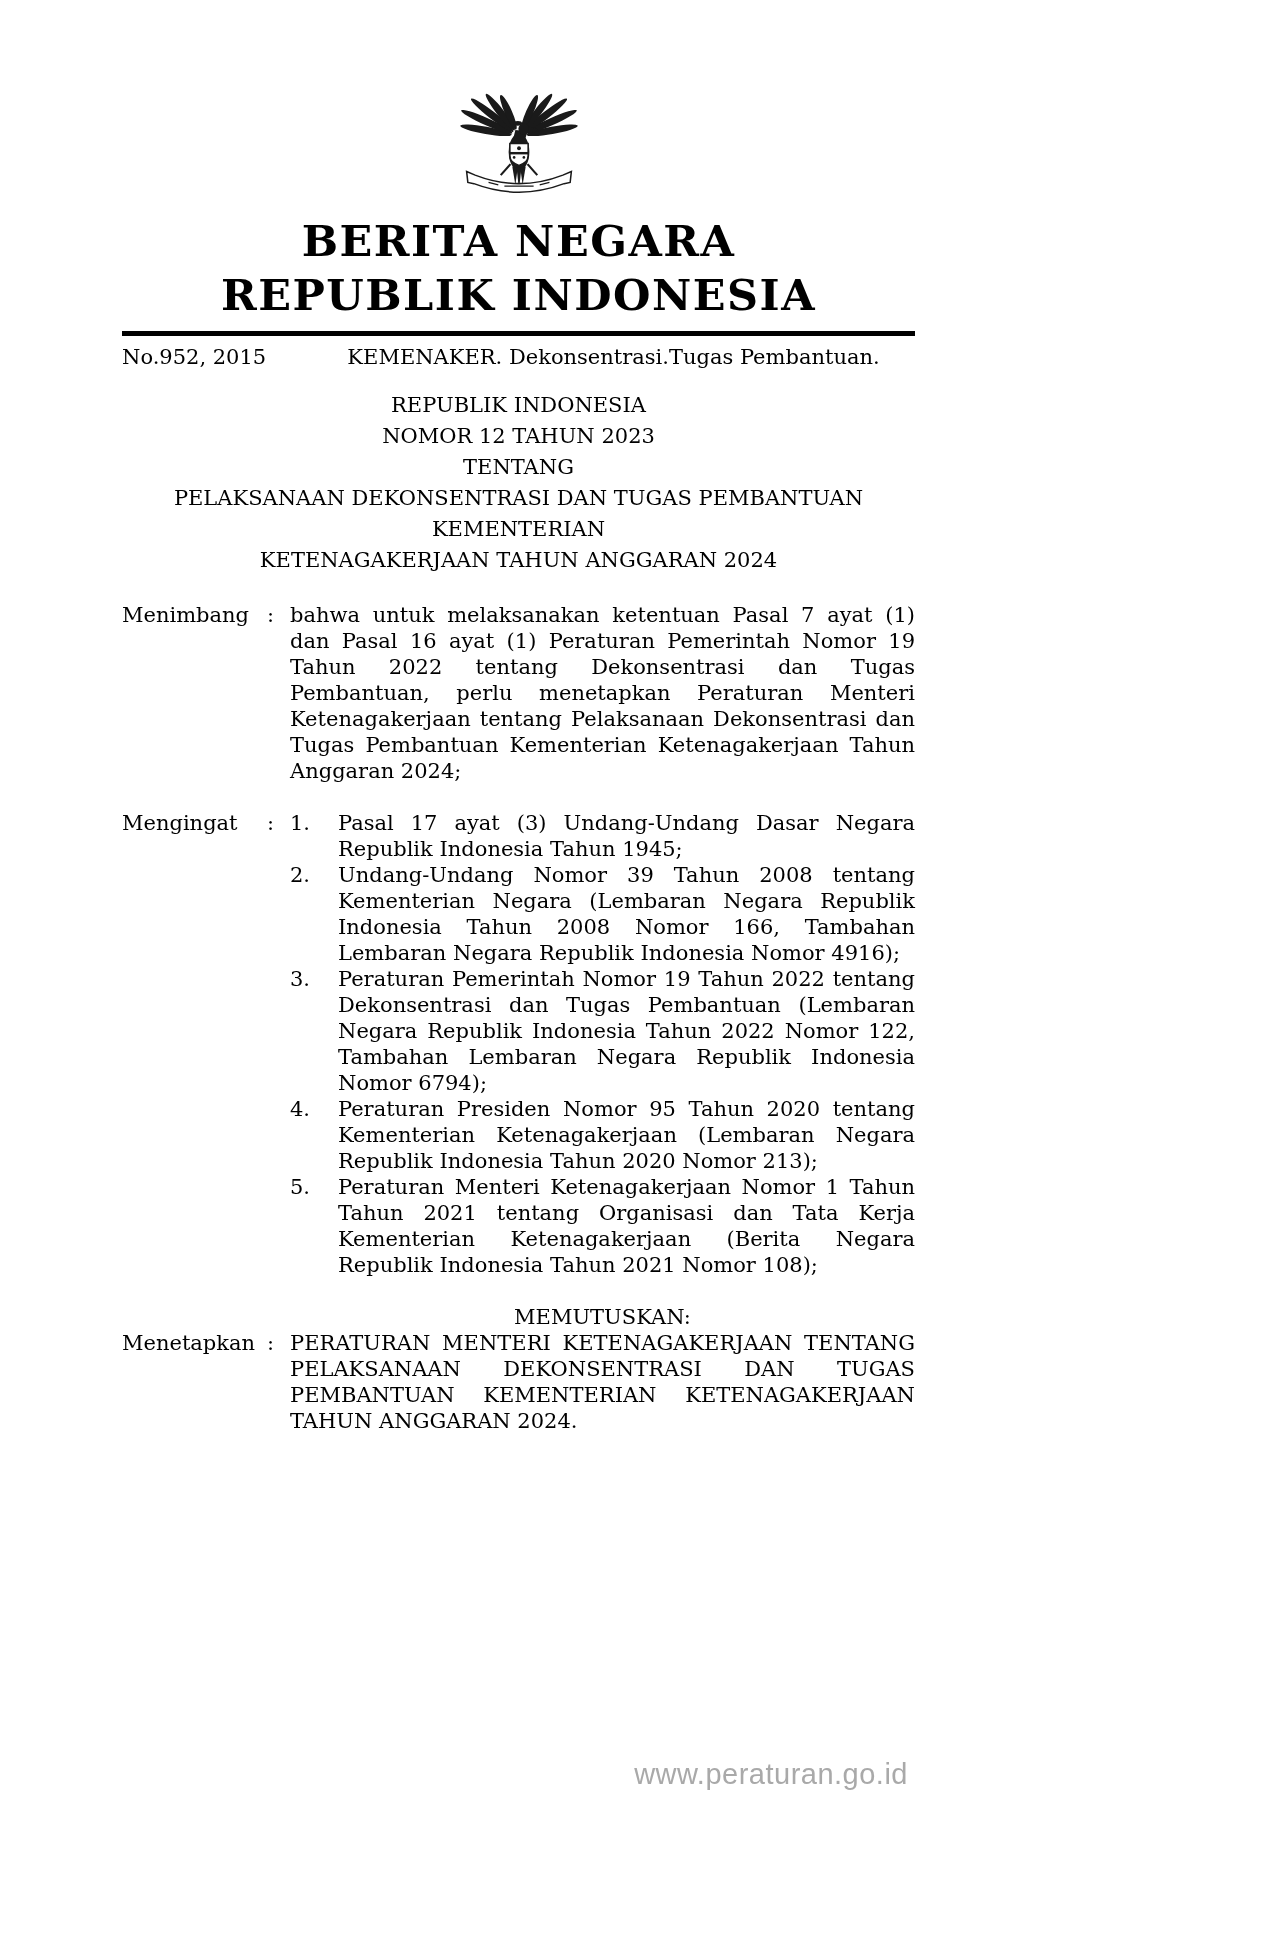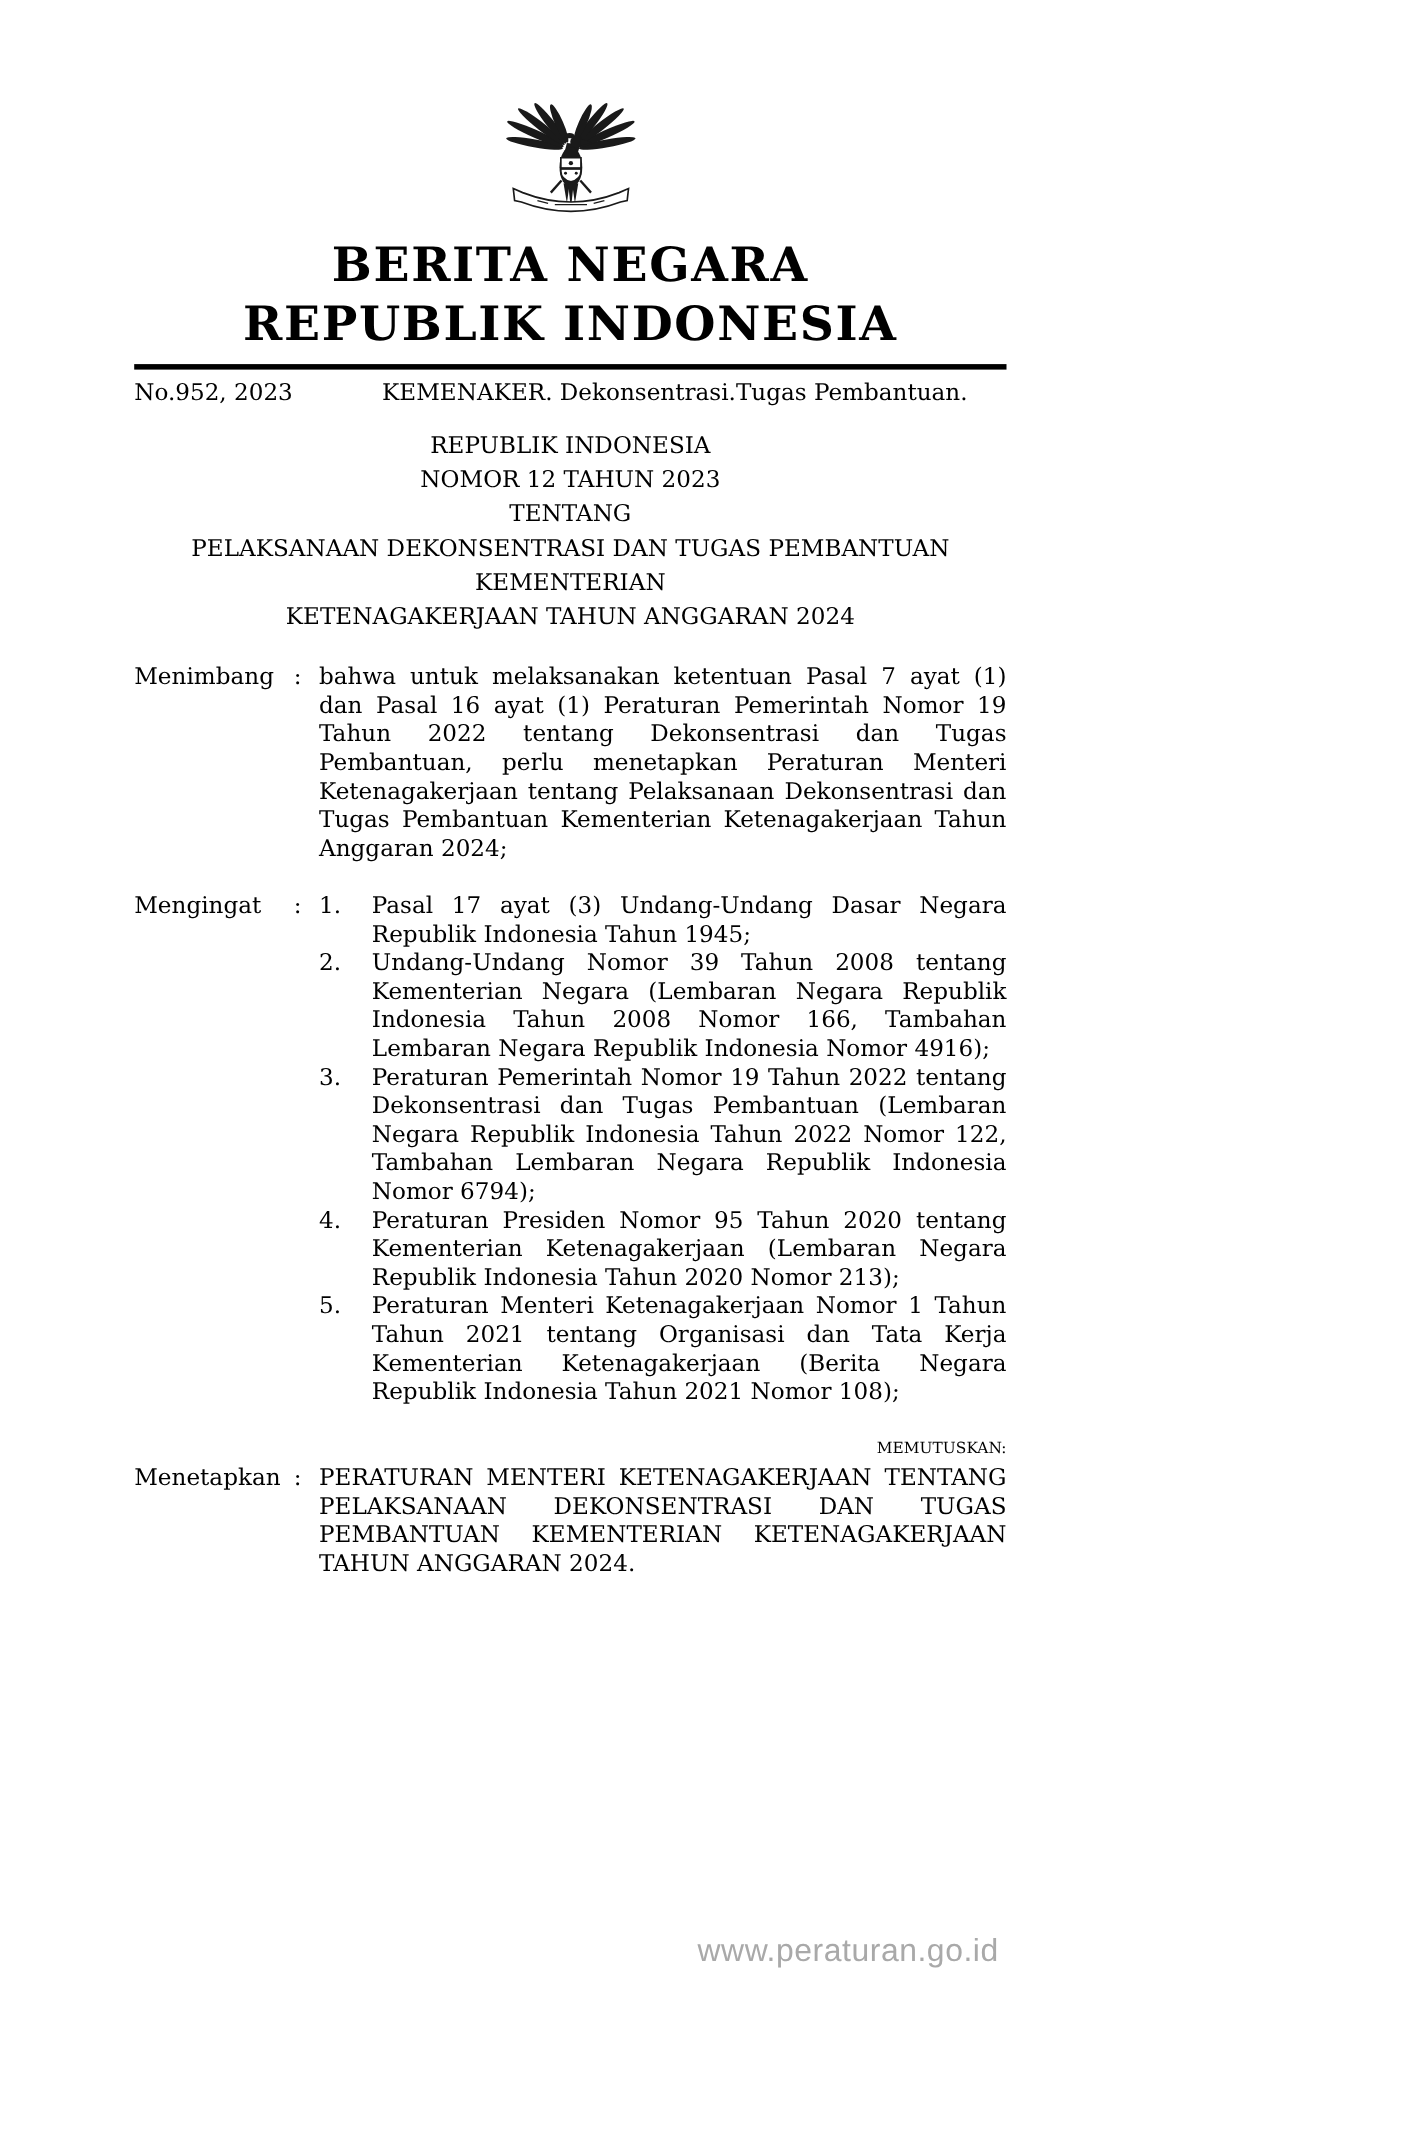--- a/index.html
+++ b/index.html
@@ -59,22 +59,22 @@
 
   .law-item { display:flex; align-items:flex-start; }
   .law-num  { flex:none; width:48px; }
   .law-text { flex:1; min-width:0; text-align:justify; text-justify:inter-word; }
 
   .gap-sm { margin-top:26px; }
 
   .decision-heading {
     margin-left:168px;
     margin-top:26px;
-    text-align:right;
-    font-size:14px;
+    text-align:center;
+    font-size:21px;
     line-height:26px;
   }
 
   .watermark {
     position:absolute;
     left:115px; top:1758px;
     width:793px;
     text-align:right;
     font-family:Liberation Sans, sans-serif;
     font-size:29px;
@@ -133,21 +133,21 @@
       </svg>
     </div>
 
     <div class="masthead">
       <div>BERITA NEGARA</div>
       <div>REPUBLIK INDONESIA</div>
     </div>
     <div class="masthead-rule"></div>
 
     <div class="issue-row">
-      <div class="issue-no">No.952, 2023</div>
+      <div class="issue-no">No.952, 2015</div>
       <div class="issue-subject">KEMENAKER. Dekonsentrasi.Tugas Pembantuan.</div>
     </div>
 
     <div class="doc-title">
       <div>REPUBLIK INDONESIA</div>
       <div>NOMOR 12 TAHUN 2023</div>
       <div>TENTANG</div>
       <div>PELAKSANAAN DEKONSENTRASI DAN TUGAS PEMBANTUAN KEMENTERIAN</div>
       <div>KETENAGAKERJAAN TAHUN ANGGARAN 2024</div>
     </div>

